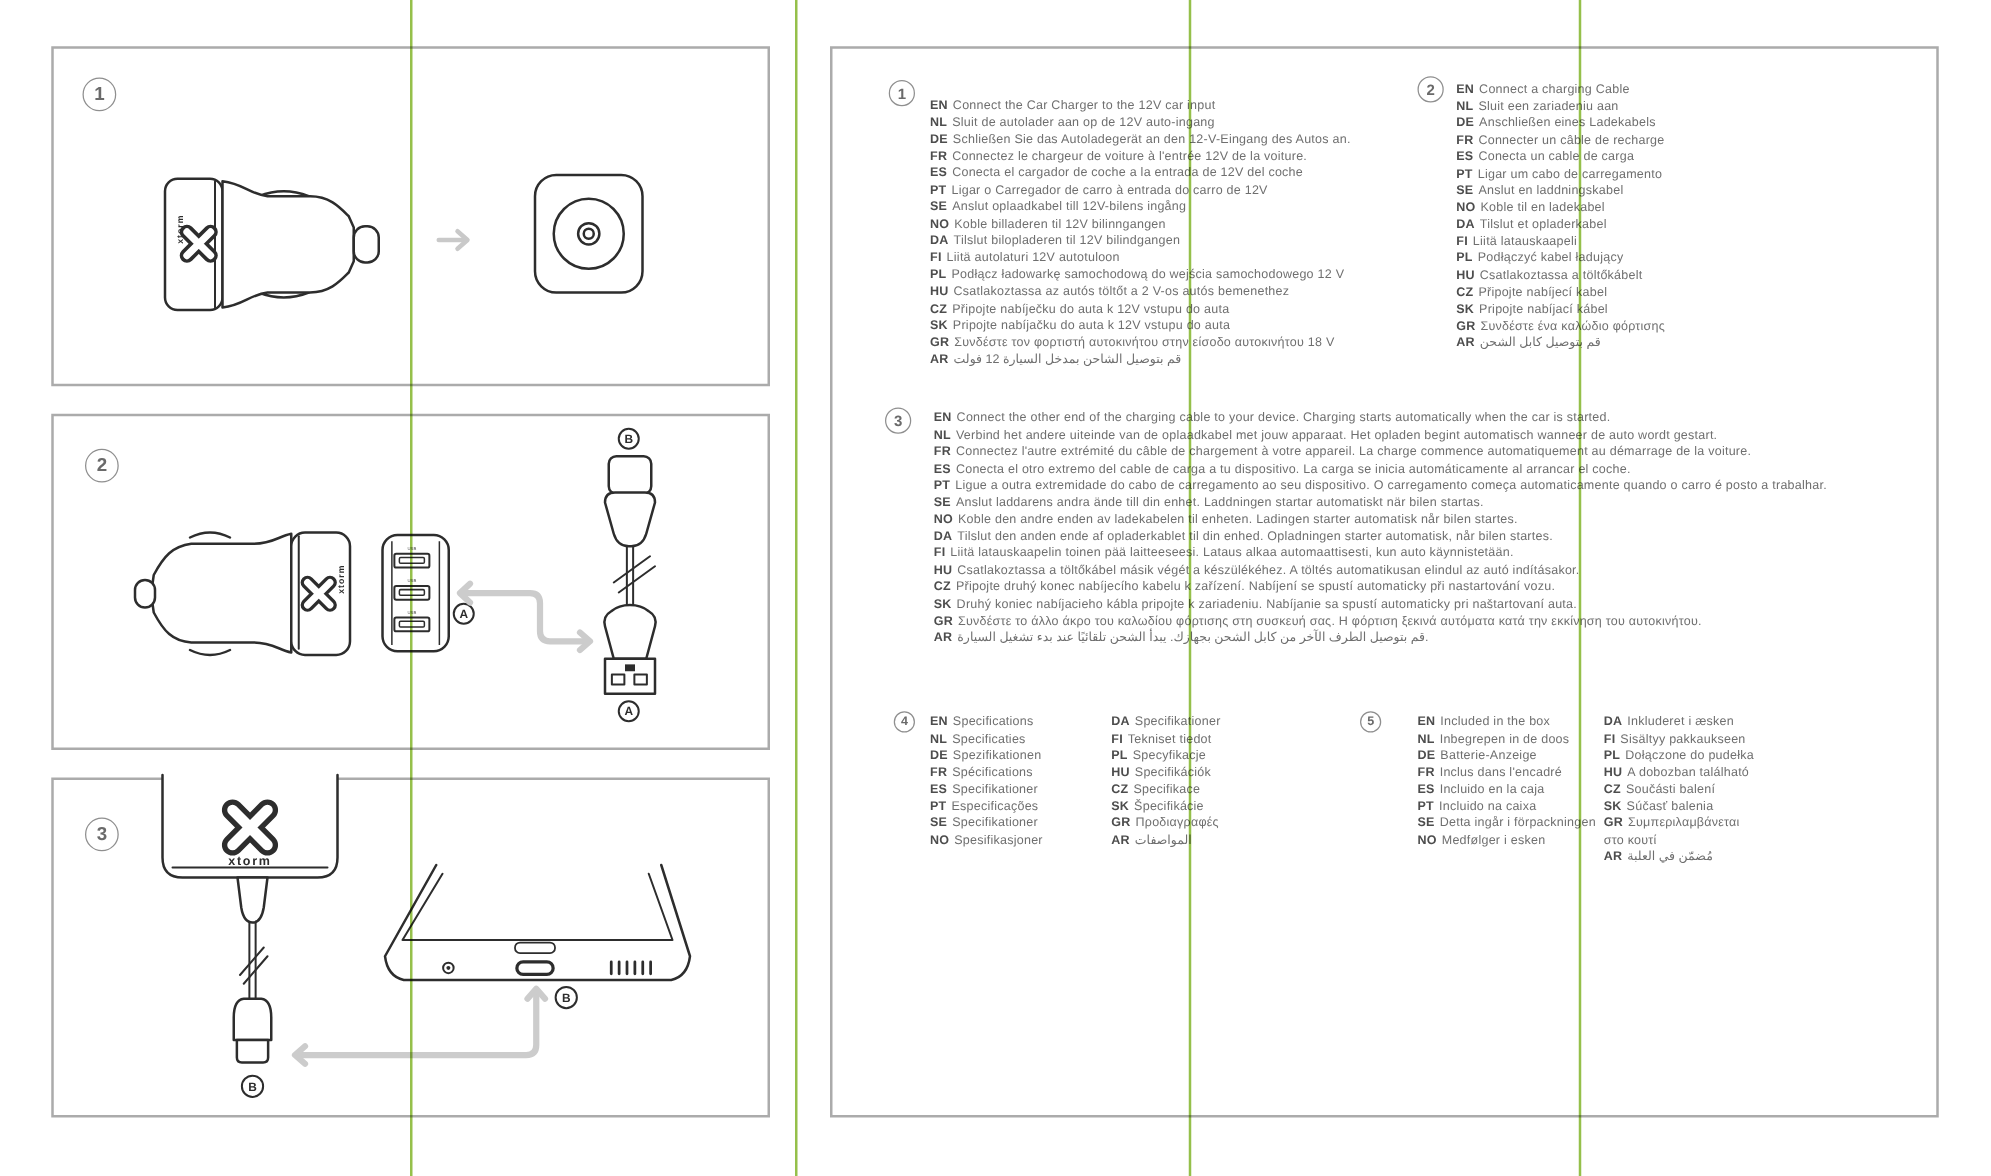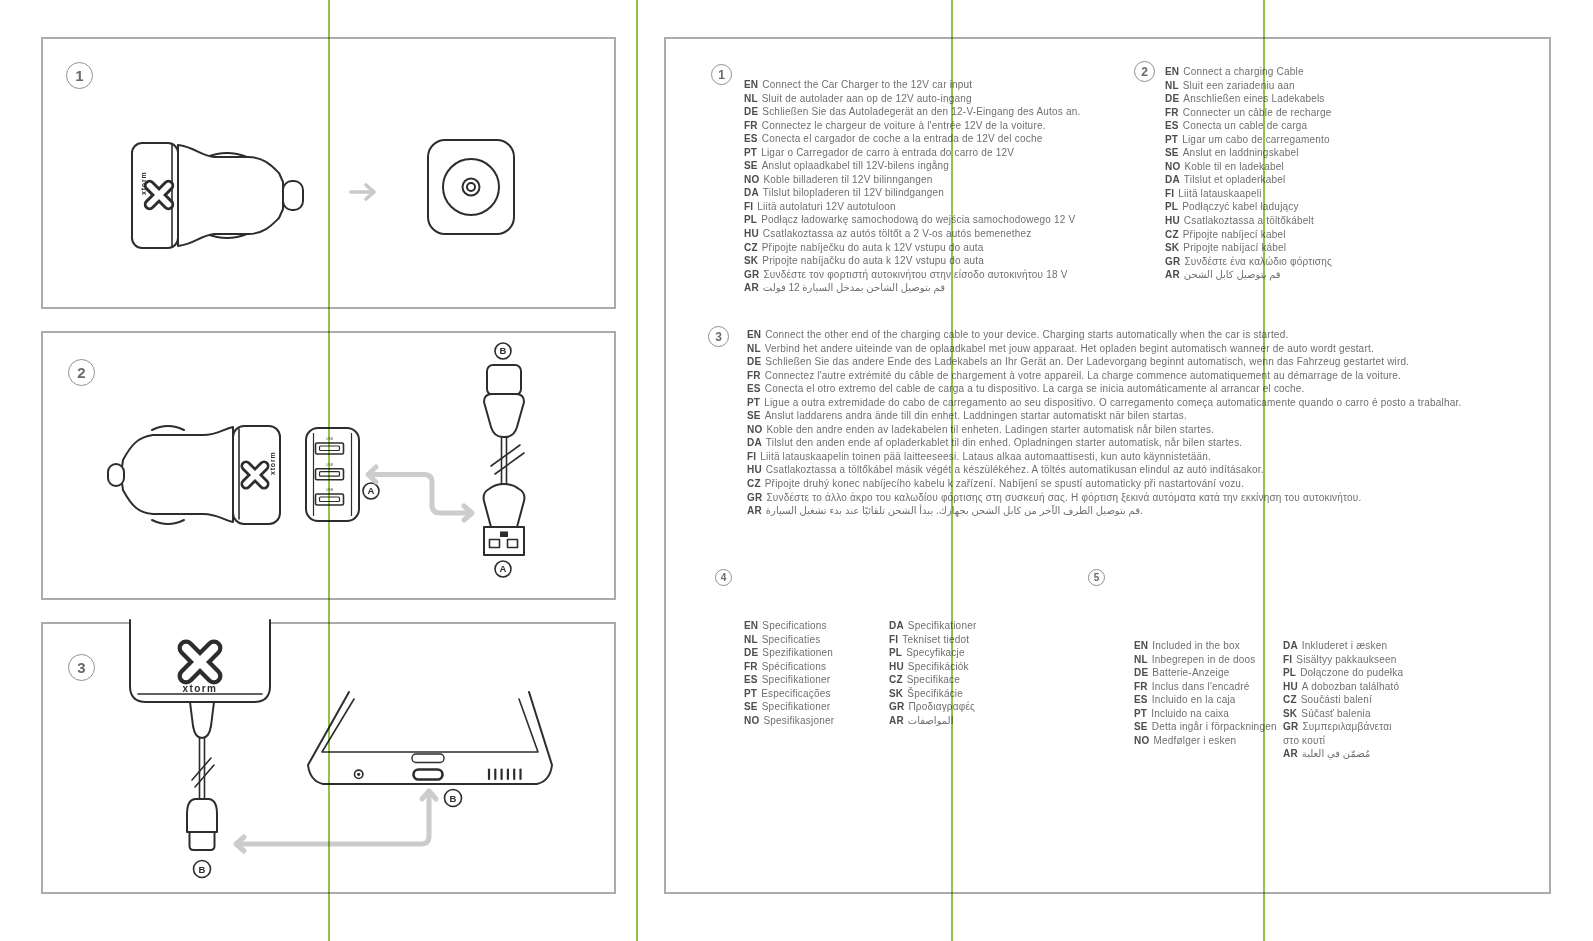--- a/index.html
+++ b/index.html
@@ -10,21 +10,21 @@
   .circle-num{position:absolute;border:1.6px solid #8f8f8f;border-radius:50%;
               display:flex;align-items:center;justify-content:center;
               color:#6a6a6a;font-weight:bold;box-sizing:border-box;background:#fff;}
   .big-num{width:27px;height:27px;font-size:15px;}
   .mid-num{width:21px;height:21px;font-size:12px;}
   .sm-num{width:17px;height:17px;font-size:10px;}
   .lines{position:absolute;}
   .ln{height:13.55px;line-height:13.55px;font-size:10px;letter-spacing:0.2px;white-space:nowrap;color:#6f6f6f;}
   .ln b, .entry b{color:#4d4d4d;font-weight:bold;margin-right:4px;letter-spacing:0.2px;}
   .entry{line-height:13.55px;font-size:10px;letter-spacing:0.2px;color:#6f6f6f;}
-  .cols{position:absolute;display:flex;align-items:flex-start;margin-top:48px;}
+  .cols{position:absolute;display:flex;align-items:flex-start;}
   svg{position:absolute;left:0;top:0;overflow:visible;}
   svg text{font-family:"Liberation Sans","DejaVu Sans",sans-serif;}
 </style>
 </head>
 <body>
 
 <svg width="0" height="0" aria-hidden="true">
   <defs>
     <g id="xmark">
       <path d="M-9,-9 L9,9 M9,-9 L-9,9" stroke="#2d2d2d" stroke-width="11" stroke-linecap="round" fill="none"></path>
@@ -229,30 +229,30 @@
       <div class="ln"><b>SK</b><span>Pripojte nabíjací kábel</span></div>
       <div class="ln"><b>GR</b><span>Συνδέστε ένα καλώδιο φόρτισης</span></div>
       <div class="ln"><b>AR</b><span>قم بتوصيل كابل الشحن</span></div>
     </div>
 
   <div class="circle-num mid-num" style="left:42px;top:287px;">3</div>
   <div class="lines" style="left:81px;top:289px;">
 
   <div class="ln"><b>EN</b><span>Connect the other end of the charging cable to your device. Charging starts automatically when the car is started.</span></div>
       <div class="ln"><b>NL</b><span>Verbind het andere uiteinde van de oplaadkabel met jouw apparaat. Het opladen begint automatisch wanneer de auto wordt gestart.</span></div>
-      <div class="ln"><b>DE</b><span>Schließen Sie das andere Ende des Ladekabels an Ihr Gerät an. Der Ladevorgang beginnt automatisch, wenn das Fahrzeug gestartet wird.</span></div>
       <div class="ln"><b>FR</b><span>Connectez l'autre extrémité du câble de chargement à votre appareil. La charge commence automatiquement au démarrage de la voiture.</span></div>
       <div class="ln"><b>ES</b><span>Conecta el otro extremo del cable de carga a tu dispositivo. La carga se inicia automáticamente al arrancar el coche.</span></div>
       <div class="ln"><b>PT</b><span>Ligue a outra extremidade do cabo de carregamento ao seu dispositivo. O carregamento começa automaticamente quando o carro é posto a trabalhar.</span></div>
       <div class="ln"><b>SE</b><span>Anslut laddarens andra ände till din enhet. Laddningen startar automatiskt när bilen startas.</span></div>
       <div class="ln"><b>NO</b><span>Koble den andre enden av ladekabelen til enheten. Ladingen starter automatisk når bilen startes.</span></div>
       <div class="ln"><b>DA</b><span>Tilslut den anden ende af opladerkablet til din enhed. Opladningen starter automatisk, når bilen startes.</span></div>
       <div class="ln"><b>FI</b><span>Liitä latauskaapelin toinen pää laitteeseesi. Lataus alkaa automaattisesti, kun auto käynnistetään.</span></div>
       <div class="ln"><b>HU</b><span>Csatlakoztassa a töltőkábel másik végét a készülékéhez. A töltés automatikusan elindul az autó indításakor.</span></div>
       <div class="ln"><b>CZ</b><span>Připojte druhý konec nabíjecího kabelu k zařízení. Nabíjení se spustí automaticky při nastartování vozu.</span></div>
+      <div class="ln"><b>SK</b><span>Druhý koniec nabíjacieho kábla pripojte k zariadeniu. Nabíjanie sa spustí automaticky pri naštartovaní auta.</span></div>
       <div class="ln"><b>GR</b><span>Συνδέστε το άλλο άκρο του καλωδίου φόρτισης στη συσκευή σας. Η φόρτιση ξεκινά αυτόματα κατά την εκκίνηση του αυτοκινήτου.</span></div>
       <div class="ln"><b>AR</b><span>قم بتوصيل الطرف الآخر من كابل الشحن بجهازك. يبدأ الشحن تلقائيًا عند بدء تشغيل السيارة.</span></div>
     </div>
 
   <div class="circle-num sm-num" style="left:49px;top:530px;">4</div>
   <div class="cols" style="left:78px;top:532px;">
     <div style="width:145px;">
 
     <div class="entry"><b>EN</b><span>Specifications</span></div>
         <div class="entry"><b>NL</b><span>Specificaties</span></div>
@@ -270,21 +270,21 @@
         <div class="entry"><b>PL</b><span>Specyfikacje</span></div>
         <div class="entry"><b>HU</b><span>Specifikációk</span></div>
         <div class="entry"><b>CZ</b><span>Specifikace</span></div>
         <div class="entry"><b>SK</b><span>Špecifikácie</span></div>
         <div class="entry"><b>GR</b><span>Προδιαγραφές</span></div>
         <div class="entry"><b>AR</b><span>المواصفات</span></div>
       </div>
   </div>
 
   <div class="circle-num sm-num" style="left:422px;top:530px;">5</div>
-  <div class="cols" style="left:468px;top:552px;">
+  <div class="cols" style="left:468px;top:532px;">
     <div style="width:149px;">
 
     <div class="entry"><b>EN</b><span>Included in the box</span></div>
         <div class="entry"><b>NL</b><span>Inbegrepen in de doos</span></div>
         <div class="entry"><b>DE</b><span>Batterie-Anzeige</span></div>
         <div class="entry"><b>FR</b><span>Inclus dans l'encadré</span></div>
         <div class="entry"><b>ES</b><span>Incluido en la caja</span></div>
         <div class="entry"><b>PT</b><span>Incluido na caixa</span></div>
         <div class="entry"><b>SE</b><span>Detta ingår i förpackningen</span></div>
         <div class="entry"><b>NO</b><span>Medfølger i esken</span></div>

